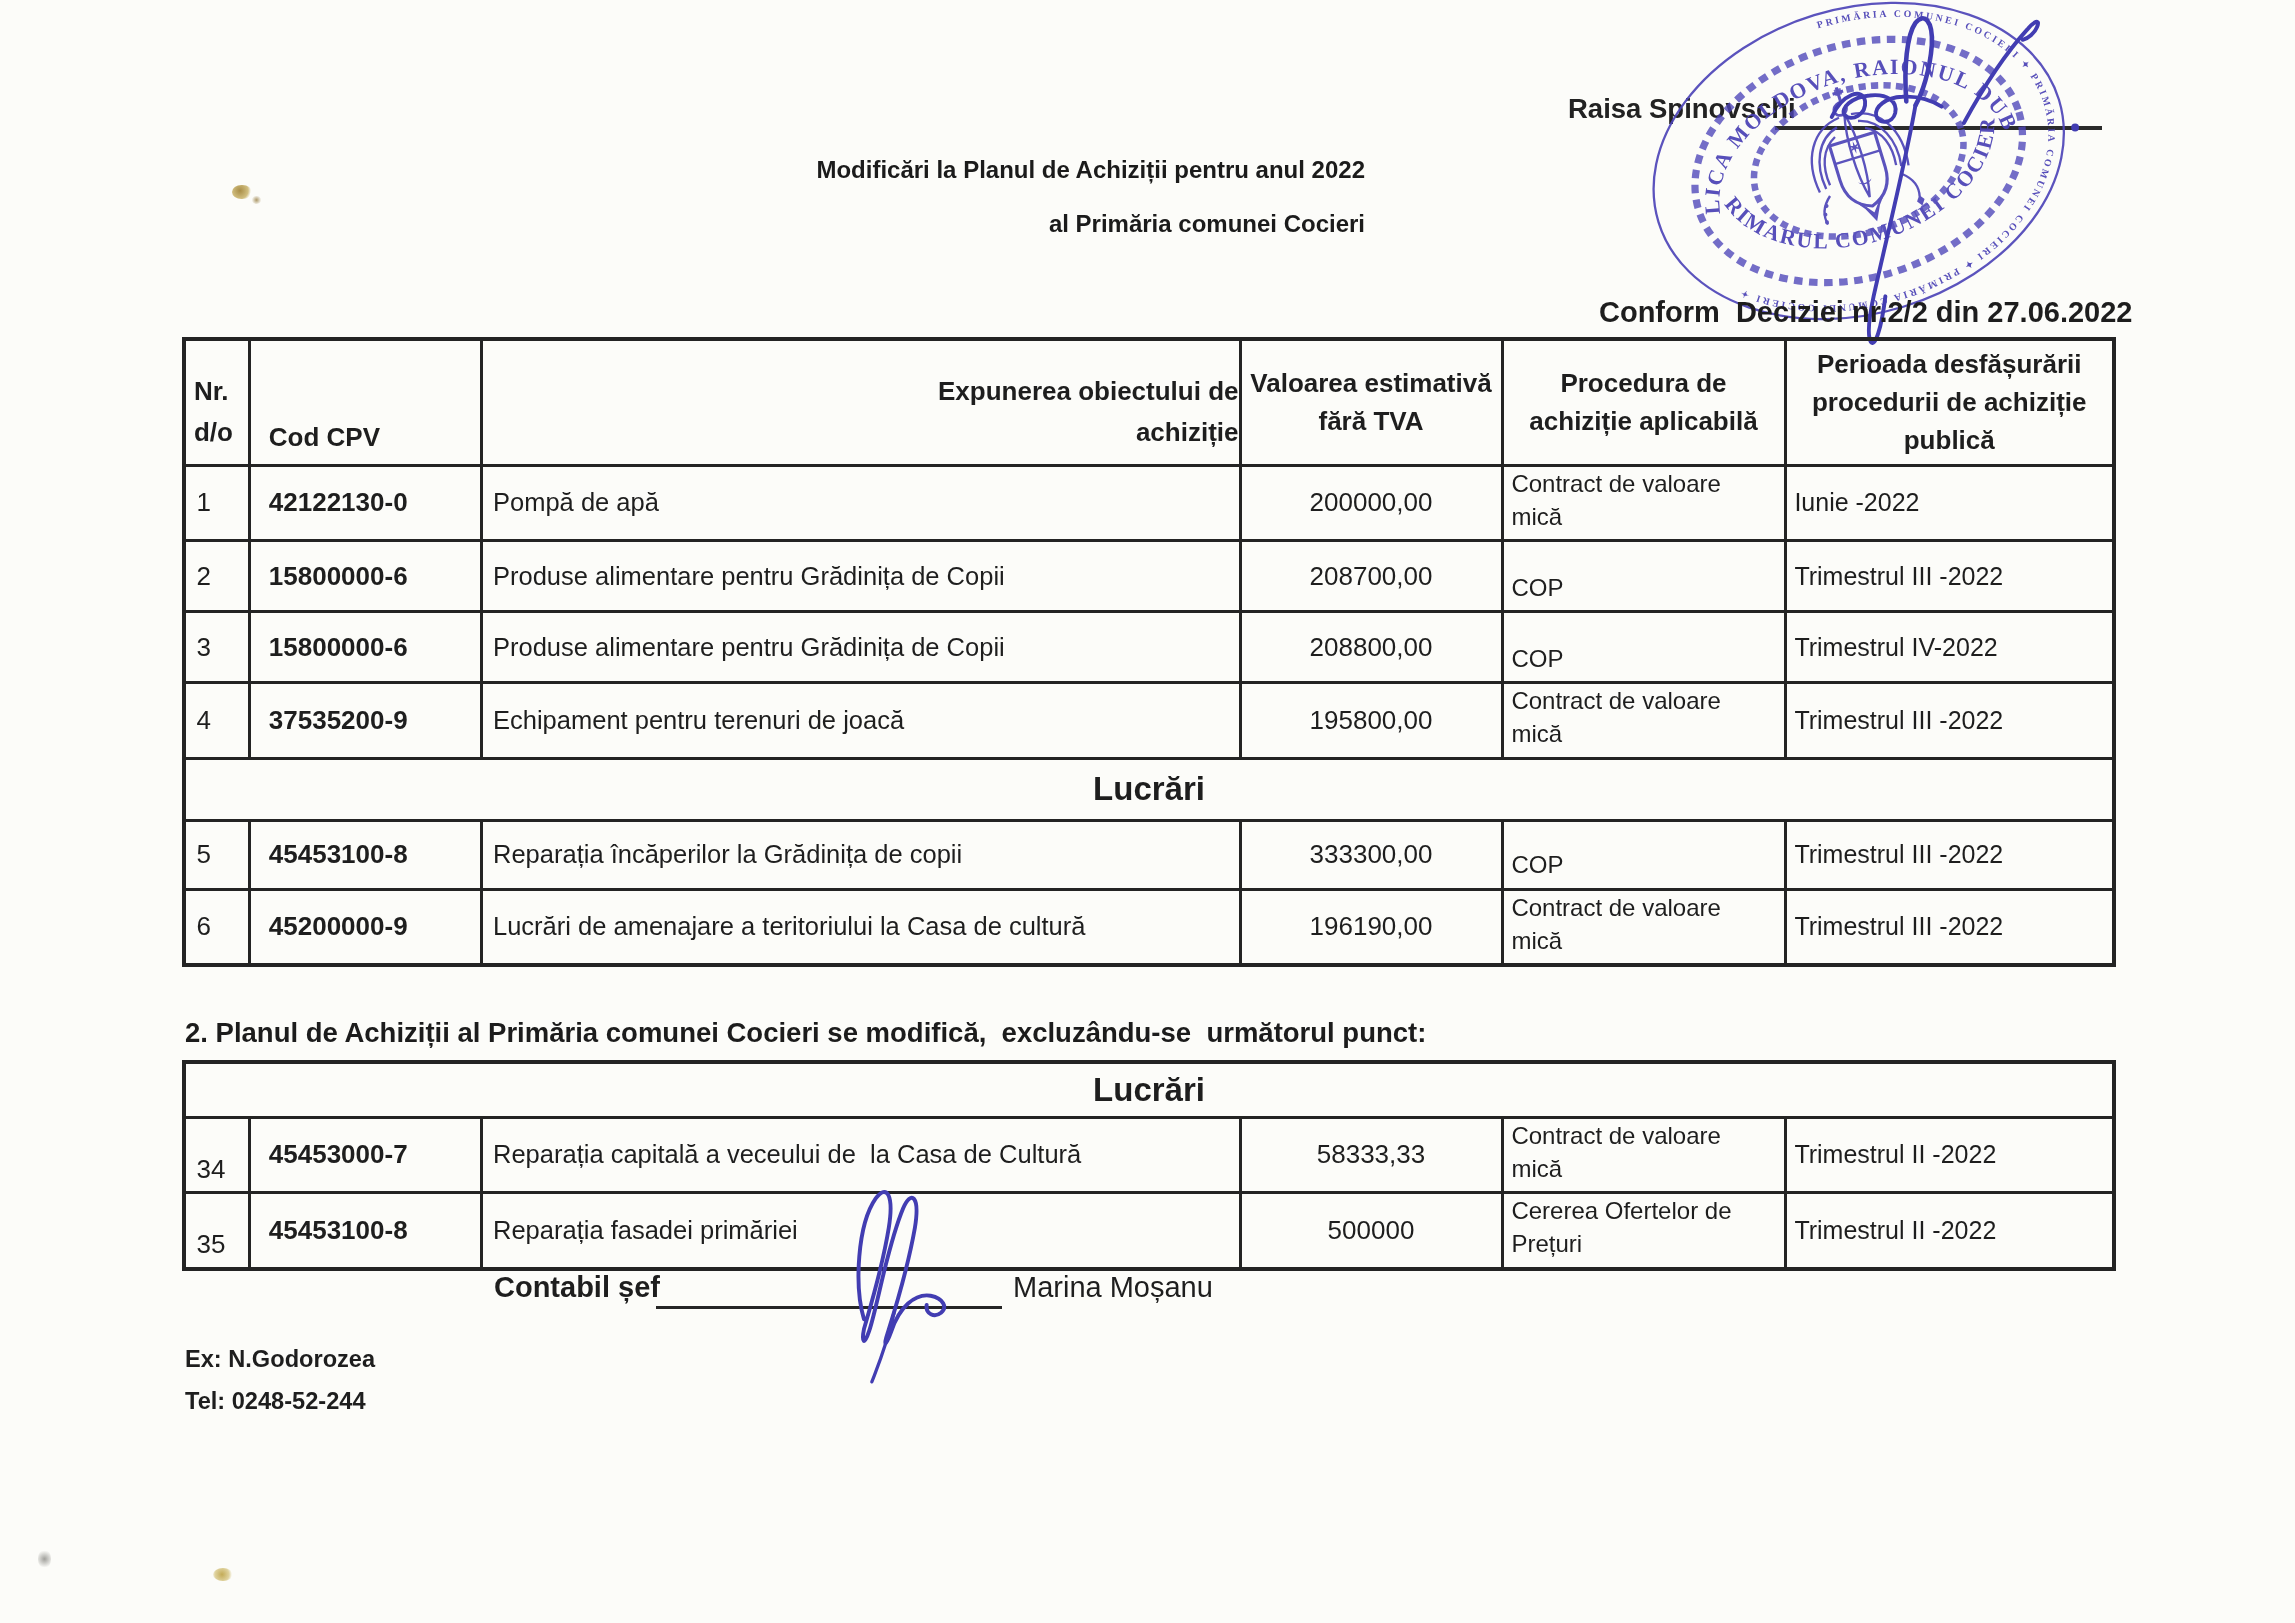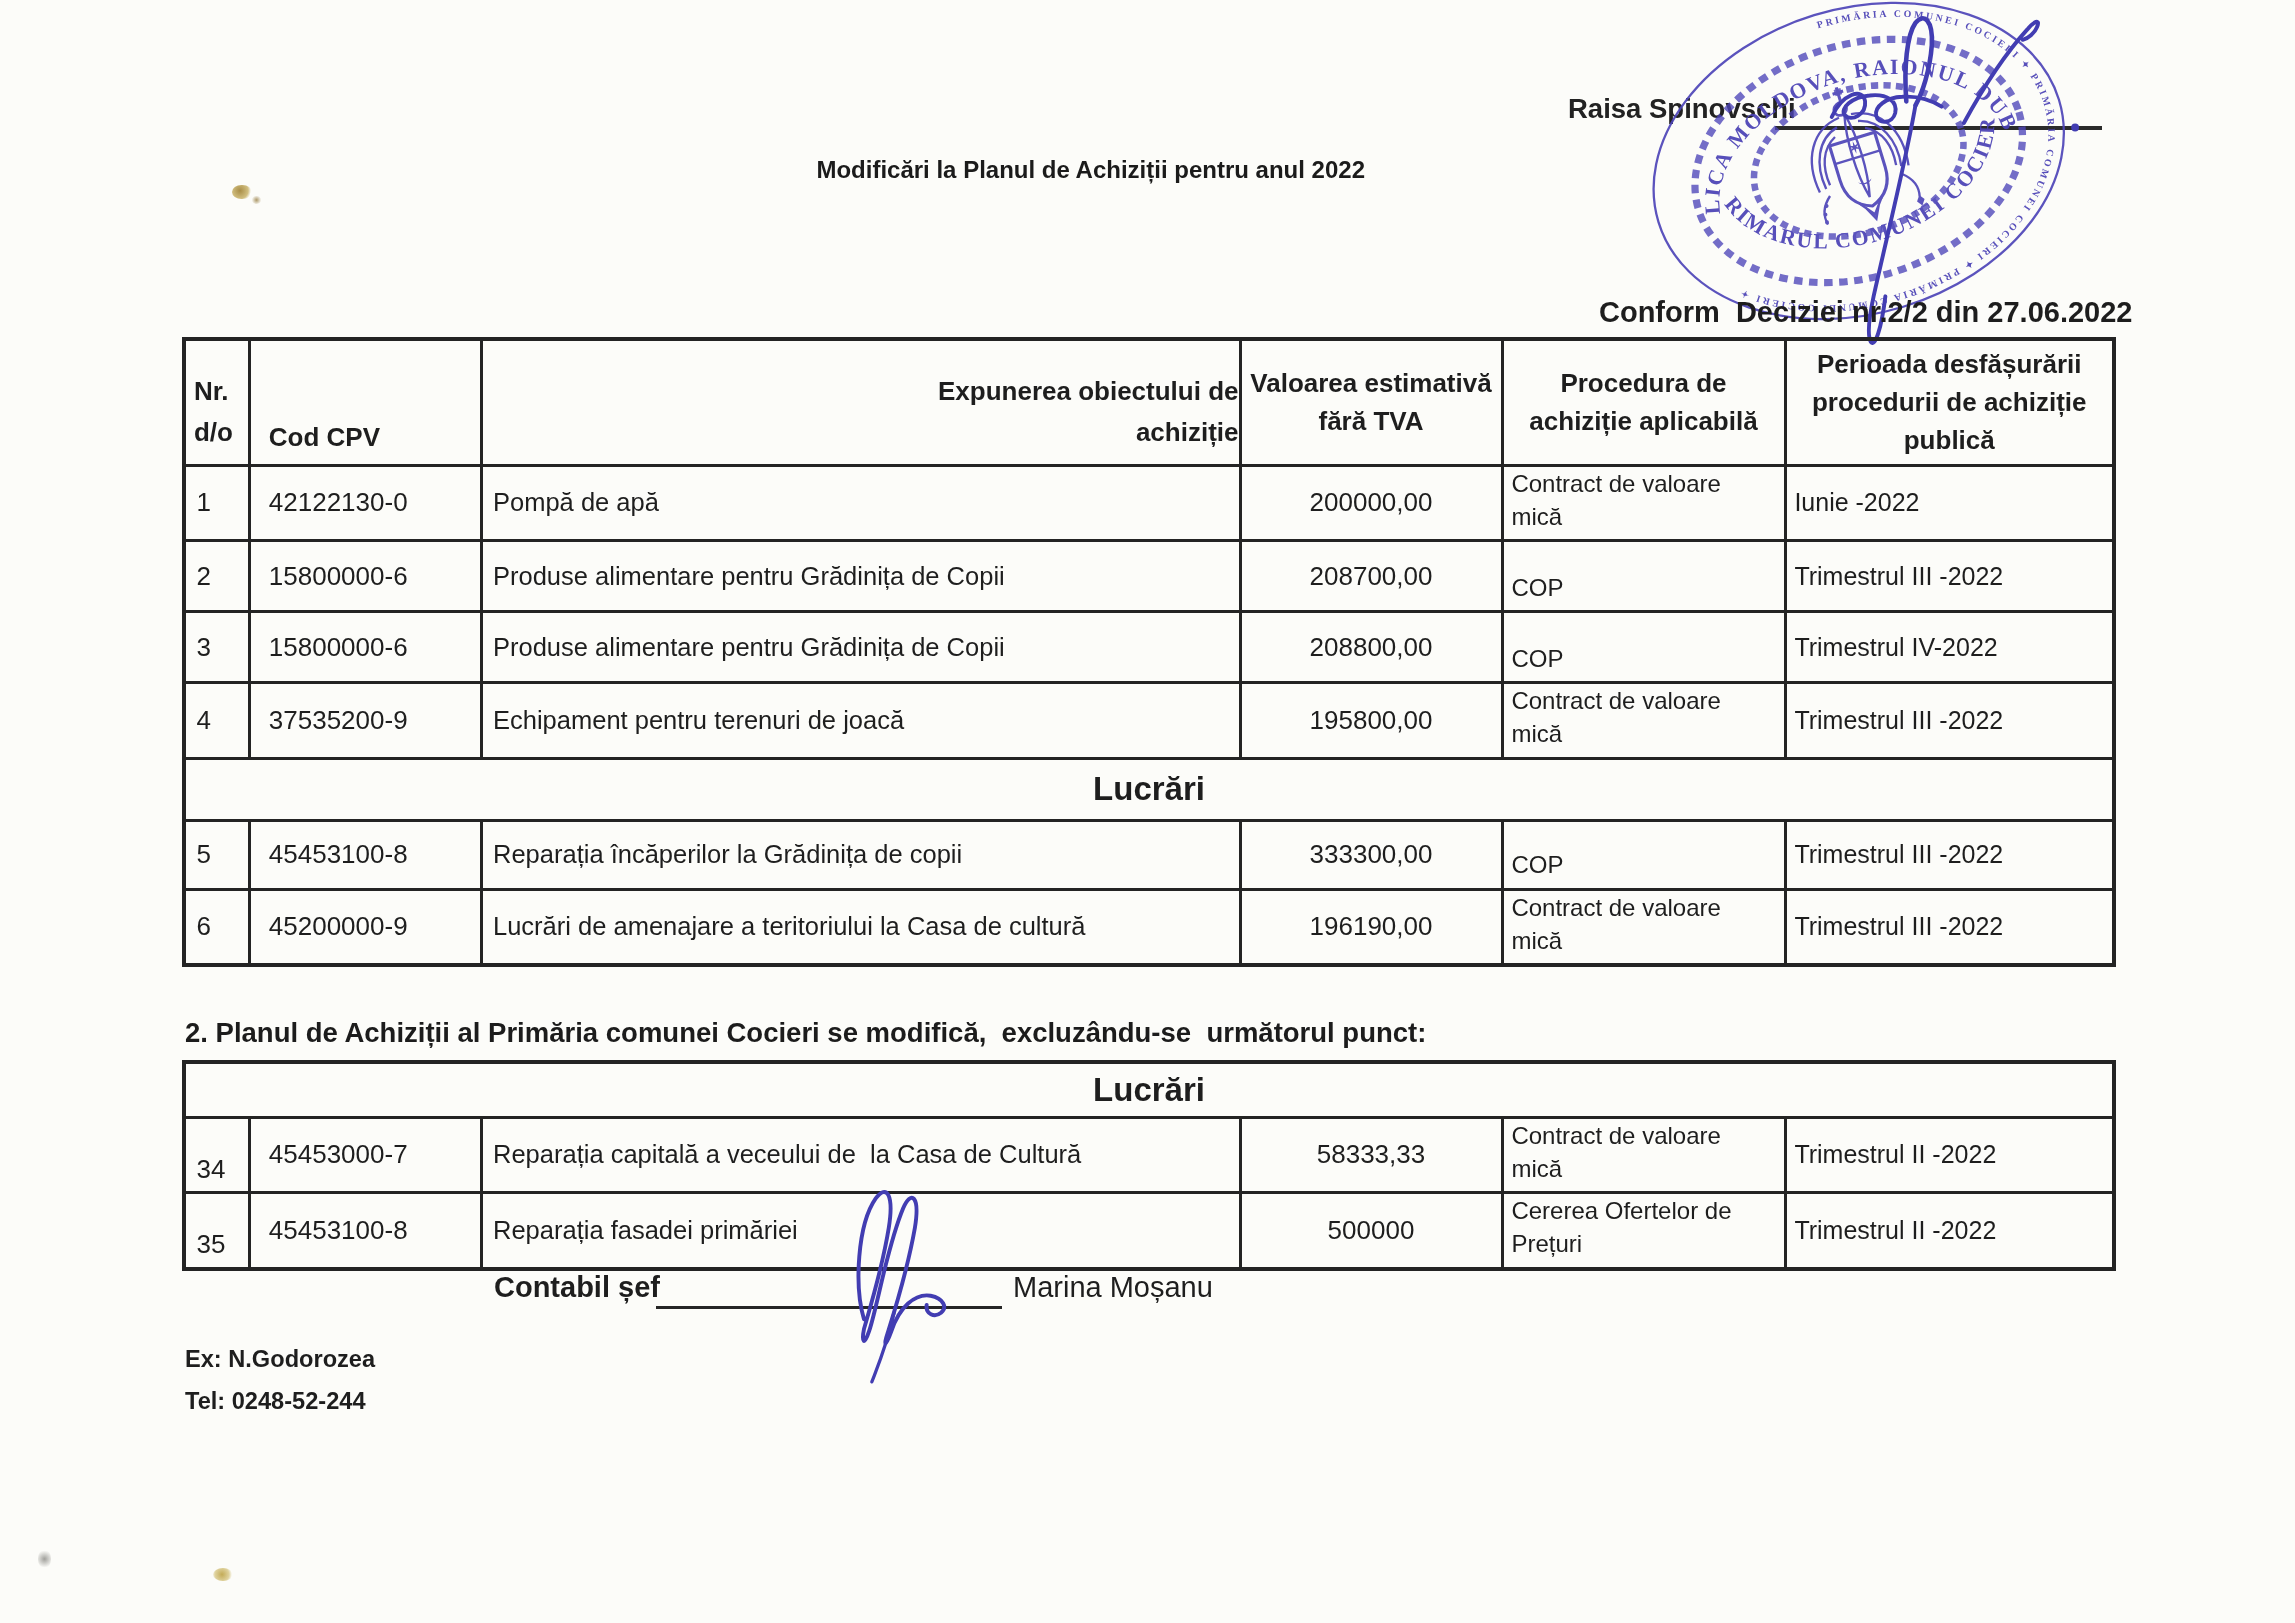--- a/index.html
+++ b/index.html
@@ -59,21 +59,21 @@
   tr.h102{height:67px;} tr.h112{height:73px;}
 
   th.hd{font-size:26px;font-weight:700;}
   th.h-nr{vertical-align:bottom;text-align:left;padding:0 0 10.5px 7.9px;line-height:41px;}
   th.h-cod{vertical-align:bottom;text-align:left;padding:0 0 10.5px 18.3px;}
   th.h-obj{vertical-align:bottom;text-align:right;padding:0 0 10.5px 11.8px;line-height:41px;}
   th.h-ctr{text-align:center;line-height:38px;}
 
   td.cell-nr{font-size:26px;padding-left:10.5px;}
   td.nr-bottom{vertical-align:bottom;padding-bottom:6.5px;}
-  td.cell-cod{font-size:26px;padding-left:18.3px;}
+  td.cell-cod{font-size:26px;padding-left:18.3px;font-weight:bold;}
   td.cell-obj{font-size:25.5px;padding-left:10.5px;}
   td.cell-val{font-size:26px;text-align:center;}
   td.cell-proc{font-size:24px;padding:0 0 6.5px 7.9px;vertical-align:bottom;}
   .proc-inner{max-width:257px;line-height:33px;}
   td.cell-per{font-size:25px;padding-left:7.9px;}
   td.section-cell{font-size:33px;font-weight:700;text-align:center;}
 
   
   .acct-label{position:absolute;top:1271px;left:494px;font-size:29px;font-weight:600;}
   .acct-line{position:absolute;top:1306px;left:656px;width:346px;border-top:3.9px solid #262626;height:0;}
@@ -101,20 +101,21 @@
   .speck-d{left:213px;top:1568px;width:19.6px;height:13px;
     background:radial-gradient(circle at 45% 50%, #b5972f 0%, #d8c887 55%, transparent 78%);opacity:.8;}
 </style>
 </head>
 <body>
 
 <div class="page">
 
   <div class="title">
     <div>Modificări la Planul de Achiziții pentru anul 2022</div>
+    <div>al Primăria comunei Cocieri</div>
   </div>
 
   <div class="signer-name">Raisa Spinovschi</div>
   <div class="signer-line"></div>
 
   <svg class="stamp-svg" width="458" height="367" viewBox="0 0 700 560">
     <defs>
       <path id="ring-tiny" d="M 0,-212 A 296,212 0 1 1 0,212 A 296,212 0 1 1 0,-212"></path>
       <path id="ring-main-top" d="M -226,26 A 226,150 0 0 1 226,26"></path>
       <path id="ring-main-bottom" d="M -218,-6 A 220,152 0 0 0 218,-6"></path>

